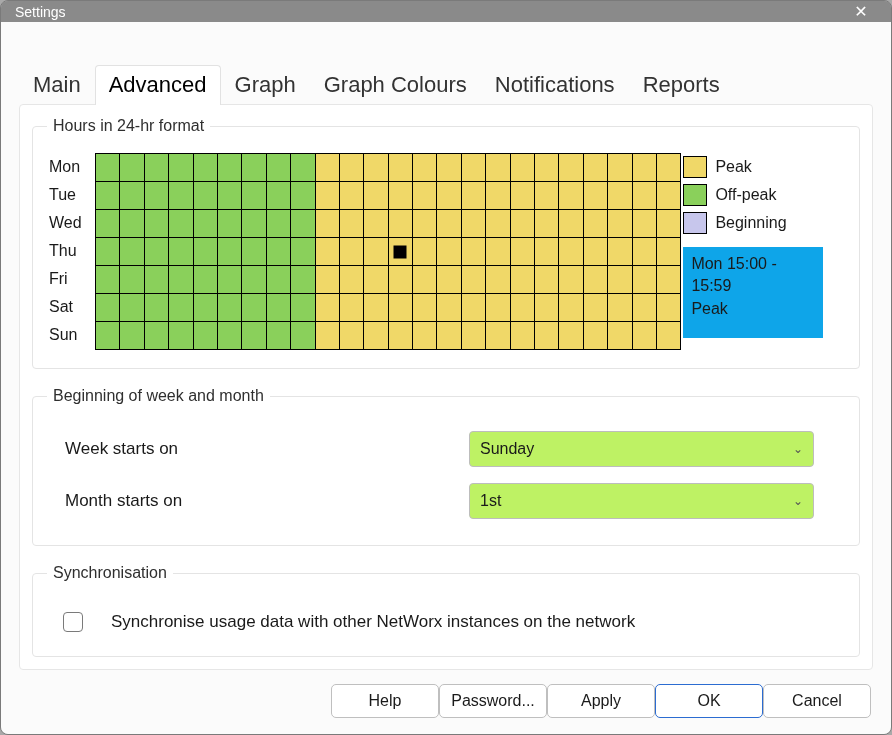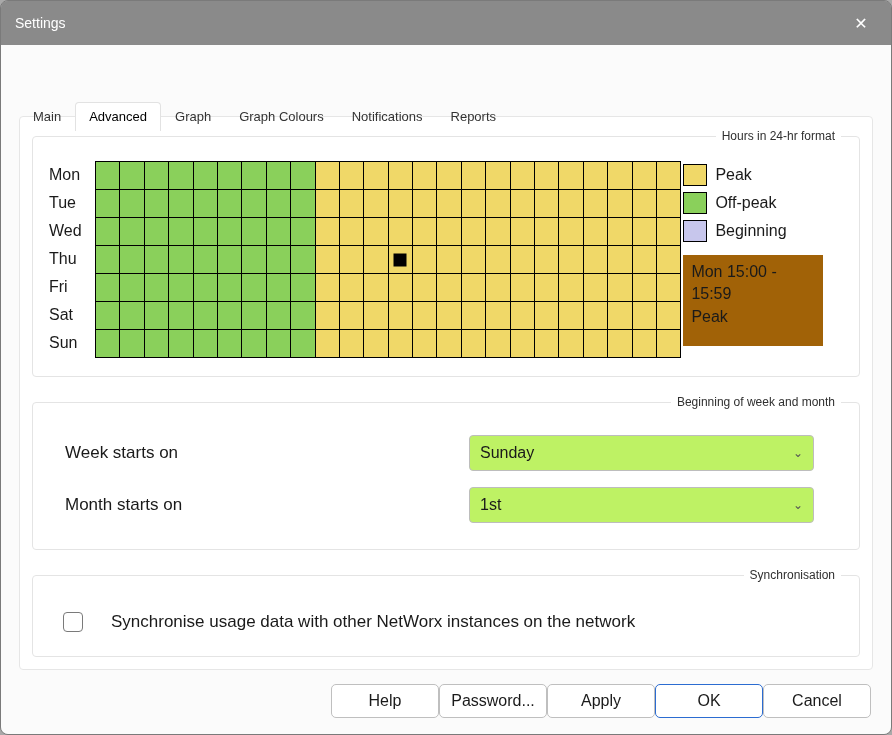--- a/index.html
+++ b/index.html
@@ -46,29 +46,29 @@
     }
     .tabbar {
       display: flex;
       align-items: flex-end;
       gap: 0px;
       position: relative;
       z-index: 2;
     }
     .tab {
       padding: 6px 13px 7px 13px;
-      font-size: 13px;
+      font-size: 22px;
       color: #333;
       border: 1px solid transparent;
       border-bottom: none;
       border-radius: 4px 4px 0 0;
       cursor: default;
       background: transparent;
       position: relative;
-      top: 15px;
+      top: 1px;
       margin-top: 24px;
     }
     .tab.active {
       background: #fff;
       border-color: #e2e2e2;
       color: #000;
     }
     .tab-panel {
       flex: 1;
       background: #fff;
@@ -81,24 +81,23 @@
       gap: 18px;
     }
     fieldset.group {
       border: 1px solid #e4e4e4;
       border-radius: 4px;
       padding: 18px 16px 18px 16px;
       position: relative;
     }
     fieldset.group > legend {
       padding: 0 6px;
-      font-size: 12px;
+      font-size: 16px;
       color: #2f2f2f;
       margin-left: -2px;
-      text-align: right;
     }
     
     .hours-inner {
       display: flex;
       gap: 2px;
       align-items: flex-start;
     }
     .day-col {
       display: flex;
       flex-direction: column;
@@ -150,21 +149,21 @@
     .swatch {
       width: 24px;
       height: 22px;
       border: 1px solid #000;
     }
     .swatch.peak { background: #f0d868; }
     .swatch.off  { background: #8ad05b; }
     .swatch.un   { background: #c7c6ec; }
     .hover-info {
       margin-top: 6px;
-      background: #a16207;
+      background: #0ea5e9;
       padding: 6px 8px 18px 8px;
       font-size: 16px;
       line-height: 1.4;
       min-height: 90px;
     }
     
     .form-row {
       display: flex;
       align-items: center;
       margin: 8px 0 16px 0;

